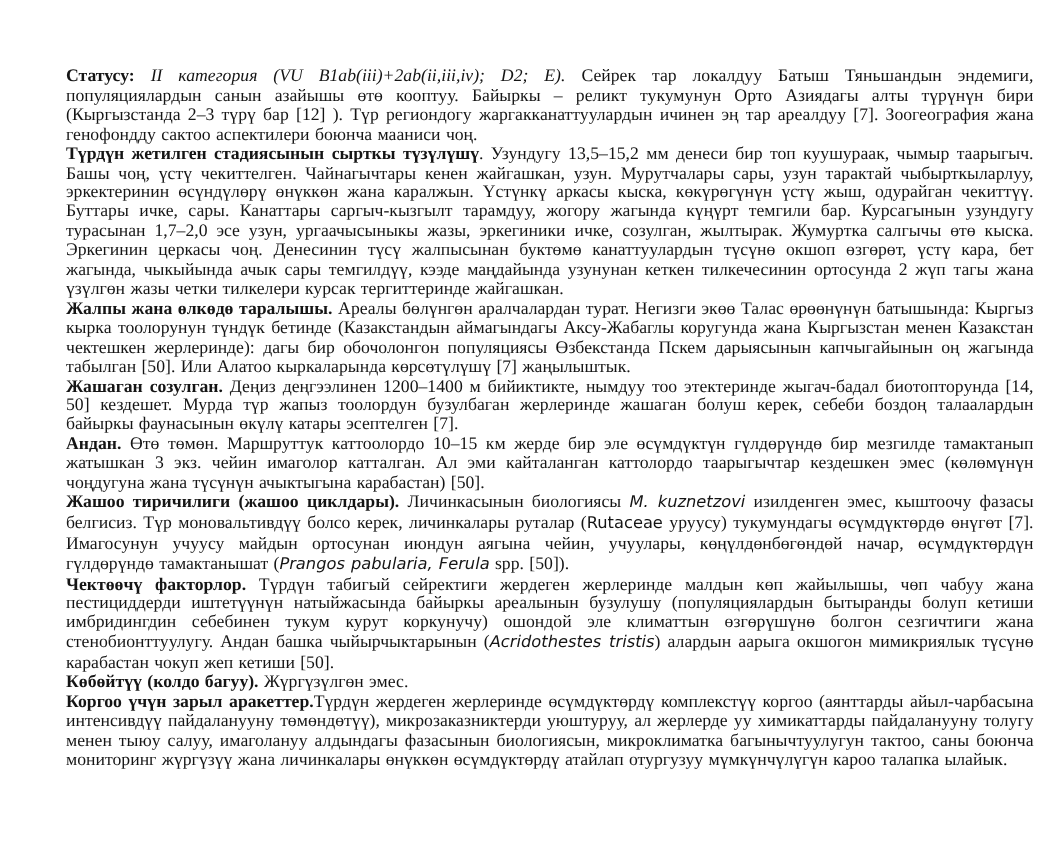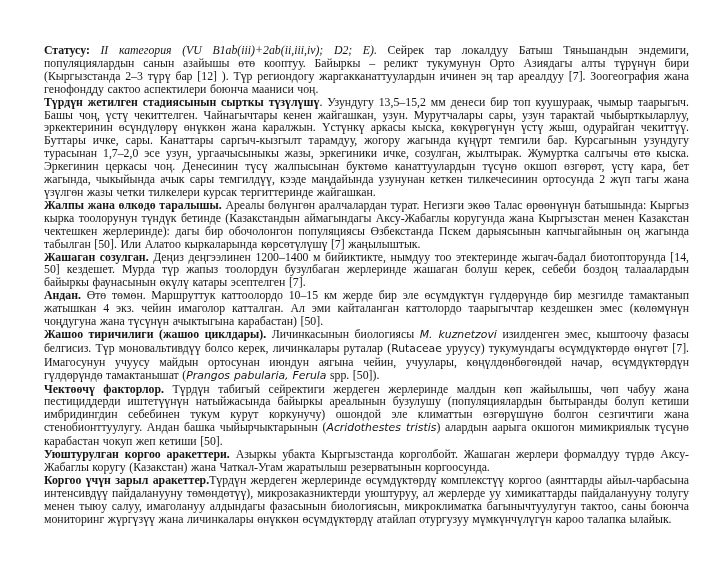--- a/index.html
+++ b/index.html
@@ -51,24 +51,24 @@
 <div class="page">
 
   <p class="para"><b class="hd">Статусу:</b><i class="it"> II категория (VU B1ab(iii)+2ab(ii,iii,iv); D2; E).</i><span> Сейрек тар локалдуу Батыш Тяньшандын эндемиги, популяциялардын санын азайышы өтө кооптуу. Байыркы – реликт тукумунун Орто Азиядагы алты түрүнүн бири (Кыргызстанда 2–3 түрү бар [12] ). Түр региондогу жаргакканаттуулардын ичинен эң тар ареалдуу [7]. Зоогеография жана генофондду сактоо аспектилери боюнча мааниси чоң.</span></p>
 
   <p class="para"><b class="hd">Түрдүн жетилген стадиясынын сырткы түзүлүшү</b><span>. Узундугу 13,5–15,2 мм денеси бир топ куушураак, чымыр таарыгыч. Башы чоң, үстү чекиттелген. Чайнагычтары кенен жайгашкан, узун. Мурутчалары сары, узун тарактай чыбырткыларлуу, эркектеринин өсүндүлөрү өнүккөн жана каралжын. Үстүнкү аркасы кыска, көкүрөгүнүн үстү жыш, одурайган чекиттүү. Буттары ичке, сары. Канаттары саргыч-кызгылт тарамдуу, жогору жагында күңүрт темгили бар. Курсагынын узундугу турасынан 1,7–2,0 эсе узун, ургаачысыныкы жазы, эркегиники ичке, созулган, жылтырак. Жумуртка салгычы өтө кыска. Эркегинин церкасы чоң. Денесинин түсү жалпысынан буктөмө канаттуулардын түсүнө окшоп өзгөрөт, үстү кара, бет жагында, чыкыйында ачык сары темгилдүү, кээде маңдайында узунунан кеткен тилкечесинин ортосунда 2 жүп тагы жана үзүлгөн жазы четки тилкелери курсак тергиттеринде жайгашкан.</span></p>
 
   <p class="para"><b class="hd">Жалпы жана өлкөдө таралышы.</b><span> Ареалы бөлүнгөн аралчалардан турат. Негизги экөө Талас өрөөнүнүн батышында: Кыргыз кырка тоолорунун түндүк бетинде (Казакстандын аймагындагы Аксу-Жабаглы коругунда жана Кыргызстан менен Казакстан чектешкен жерлеринде): дагы бир обочолонгон популяциясы Өзбекстанда Пскем дарыясынын капчыгайынын оң жагында табылган [50]. Или Алатоо кыркаларында көрсөтүлүшү [7] жаңылыштык.</span></p>
 
   <p class="para"><b class="hd">Жашаган созулган.</b><span> Деңиз деңгээлинен 1200–1400 м бийиктикте, нымдуу тоо этектеринде жыгач-бадал биотопторунда [14, 50] кездешет. Мурда түр жапыз тоолордун бузулбаган жерлеринде жашаган болуш керек, себеби боздоң талаалардын байыркы фаунасынын өкүлү катары эсептелген [7].</span></p>
 
-  <p class="para"><b class="hd">Андан.</b><span> Өтө төмөн. Маршруттук каттоолордо 10–15 км жерде бир эле өсүмдүктүн гүлдөрүндө бир мезгилде тамактанып жатышкан 4 экз. чейин имаголор катталган. Ал эми кайталанган каттолордо таарыгычтар кездешкен эмес (көлөмүнүн чоңдугуна жана түсүнүн ачыктыгына карабастан) [50].</span></p>
+  <p class="para"><b class="hd">Андан.</b><span> Өтө төмөн. Маршруттук каттоолордо 10–15 км жерде бир эле өсүмдүктүн гүлдөрүндө бир мезгилде тамактанып жатышкан 3 экз. чейин имаголор катталган. Ал эми кайталанган каттолордо таарыгычтар кездешкен эмес (көлөмүнүн чоңдугуна жана түсүнүн ачыктыгына карабастан) [50].</span></p>
 
   <p class="para"><b class="hd">Жашоо тиричилиги (жашоо циклдары).</b><span> Личинкасынын биологиясы </span><i class="lat-i">M. kuznetzovi</i><span> изилденген эмес, кыштоочу фазасы белгисиз. Түр моновальтивдүү болсо керек, личинкалары руталар (</span><span class="lat">Rutaceae</span><span> уруусу) тукумундагы өсүмдүктөрдө өнүгөт [7]. Имагосунун учуусу майдын ортосунан июндун аягына чейин, учуулары, көңүлдөнбөгөндөй начар, өсүмдүктөрдүн гүлдөрүндө тамактанышат (</span><i class="lat-i">Prangos pabularia, Ferula</i><span> spp. [50]).</span></p>
 
   <p class="para"><b class="hd">Чектөөчү факторлор.</b><span> Түрдүн табигый сейректиги жердеген жерлеринде малдын көп жайылышы, чөп чабуу жана пестициддерди иштетүүнүн натыйжасында байыркы ареалынын бузулушу (популяциялардын бытыранды болуп кетиши имбридингдин себебинен тукум курут коркунучу) ошондой эле климаттын өзгөрүшүнө болгон сезгичтиги жана стенобионттуулугу. Андан башка чыйырчыктарынын (</span><i class="lat-i">Acridothestes tristis</i><span>) алардын аарыга окшогон мимикриялык түсүнө карабастан чокуп жеп кетиши [50].</span></p>
 
+  <p class="para"><b class="hd">Көбөйтүү (колдо багуу).</b><span> Жүргүзүлгөн эмес.</span></p>
 
-  <p class="para"><b class="hd">Уюштурулган коргоо аракеттери.</b><span> Азыркы убакта Кыргызстанда корголбойт. Жашаган жерлери формалдуу түрдө Аксу-Жабаглы коругу (Казакстан) жана Чаткал-Угам жаратылыш резерватынын коргоосунда.</span></p>
 
   <p class="para"><b class="hd">Коргоо үчүн зарыл аракеттер.</b><span>Түрдүн жердеген жерлеринде өсүмдүктөрдү комплекстүү коргоо (аянттарды айыл-чарбасына интенсивдүү пайдаланууну төмөндөтүү), микрозаказниктерди уюштуруу, ал жерлерде уу химикаттарды пайдаланууну толугу менен тыюу салуу, имаголануу алдындагы фазасынын биологиясын, микроклиматка багынычтуулугун тактоо, саны боюнча мониторинг жүргүзүү жана личинкалары өнүккөн өсүмдүктөрдү атайлап отургузуу мүмкүнчүлүгүн кароо талапка ылайык.</span></p>
 
 </div>
 
 </body></html>

